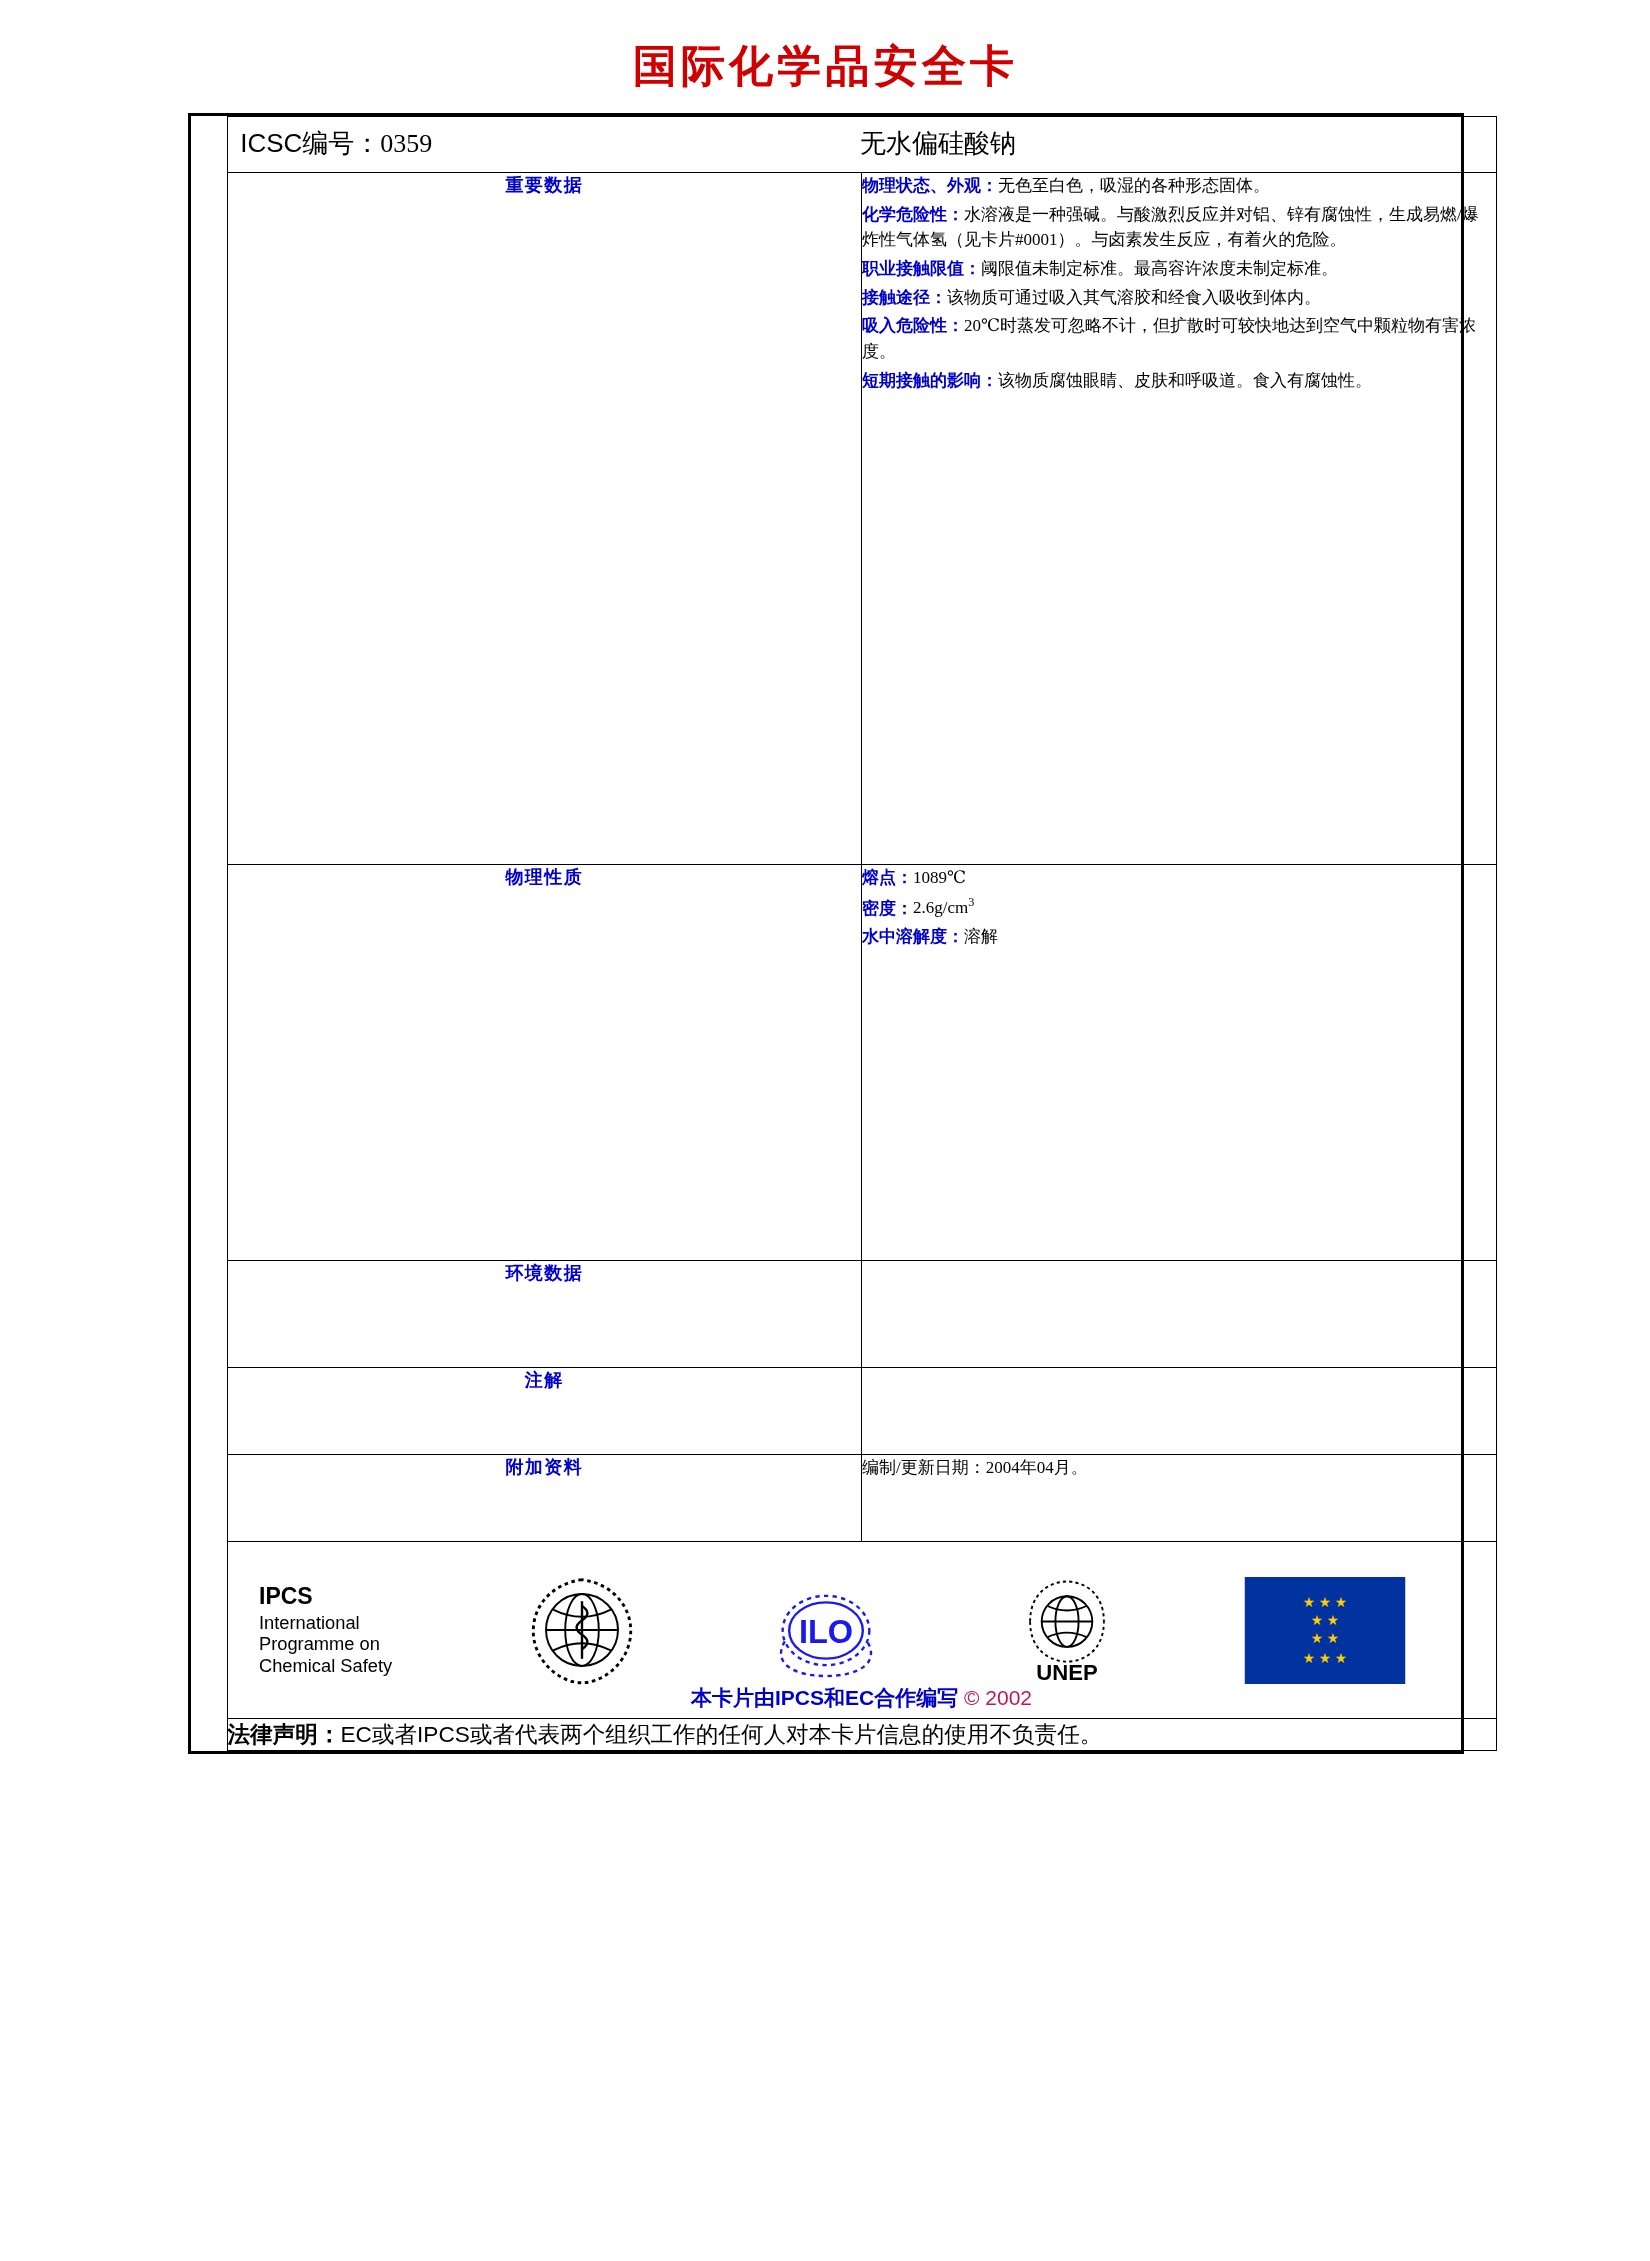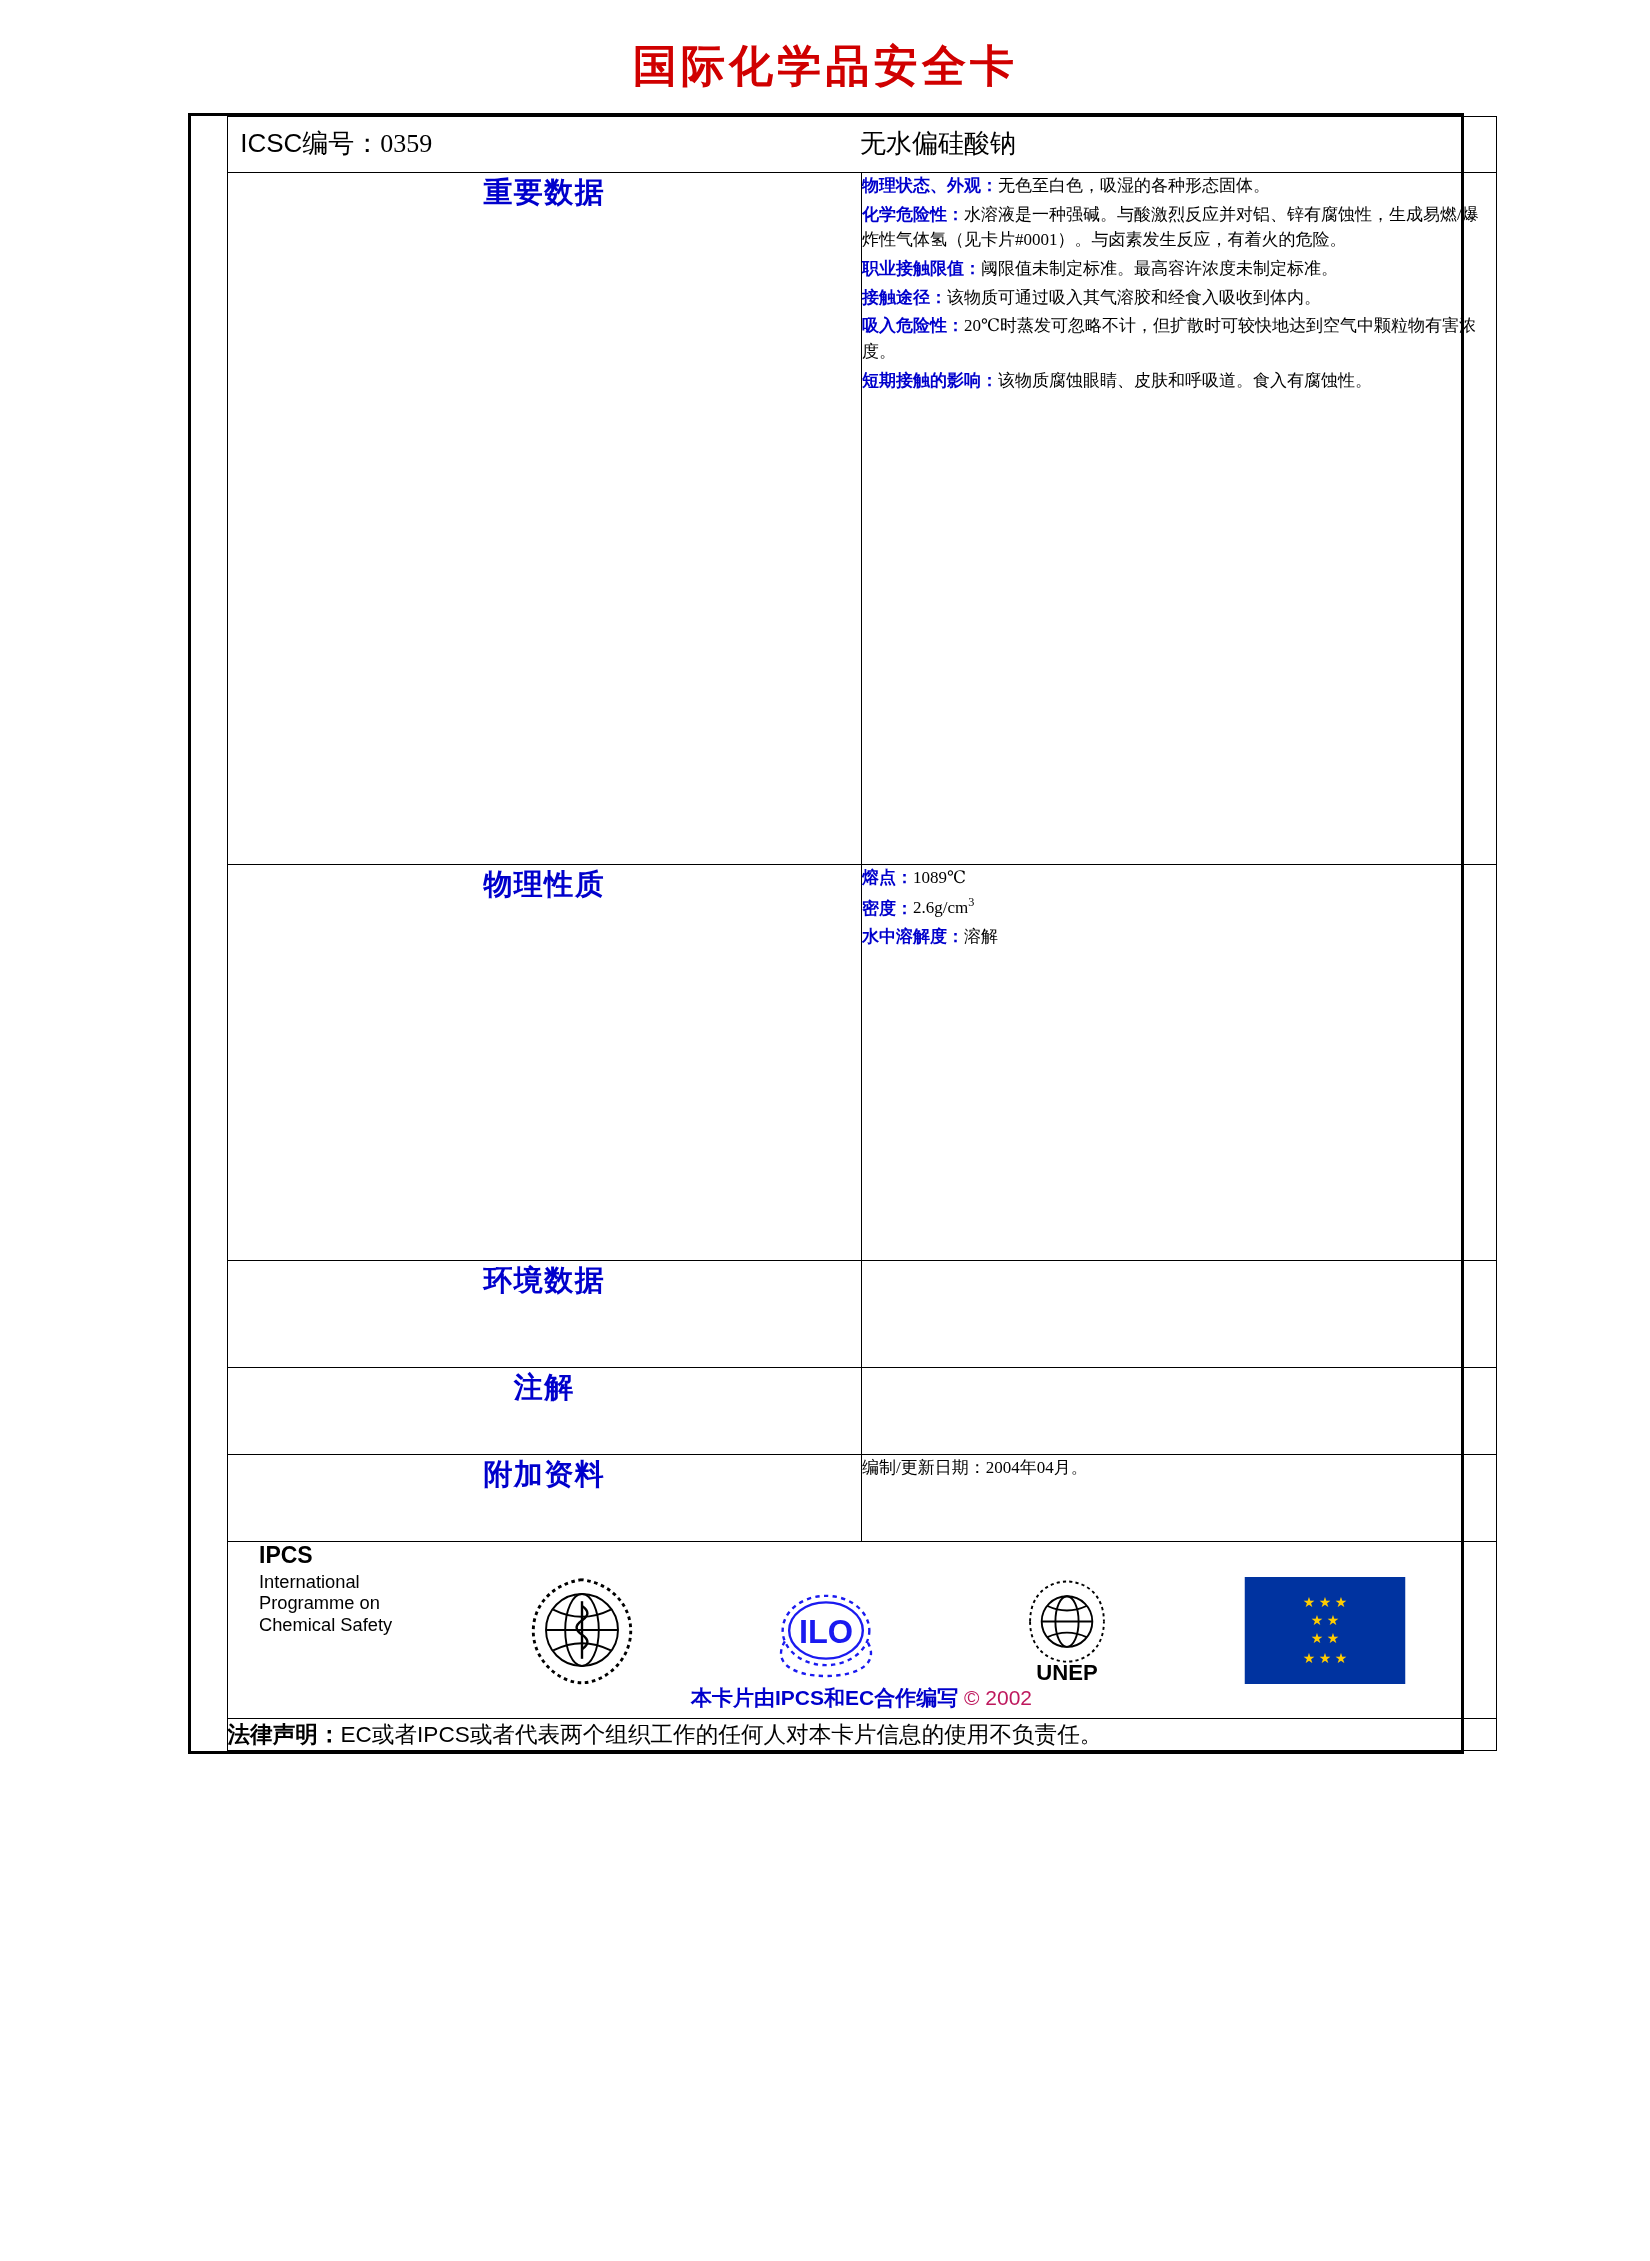--- a/index.html
+++ b/index.html
@@ -64,21 +64,21 @@
     padding: 8.5px 15.5px 7px 0;
     font-size: 26px;
     text-align: left;
   }
   .label-cell {
     width: 178px;
     text-align: center;
     color: #0000cc;
     font-family: "Liberation Sans", sans-serif;
     font-weight: bold;
-    font-size: 29px;
+    font-size: 18px;
     vertical-align: middle;
     letter-spacing: 1.4px;
   }
   .content-cell {
     padding: 10px 12.7px 10px 12.7px;
     font-size: 17px;
     line-height: 1.52;
   }
   .lbl {
     color: #0000cc;
@@ -97,21 +97,21 @@
     vertical-align: super;
     font-size: 0.72em;
   }
   
   .footer-cell {
     padding: 0;
     height: 176px;
   }
   .footer-inner {
     display: flex;
-    align-items: flex-start;
+    align-items: center;
     height: 100%;
     box-sizing: border-box;
     padding: 0 16px;
     position: relative;
   }
   .ipcs-block {
     width: 219px;
     padding-left: 15.5px;
     font-family: "Liberation Sans", sans-serif;
     line-height: 1.18;

